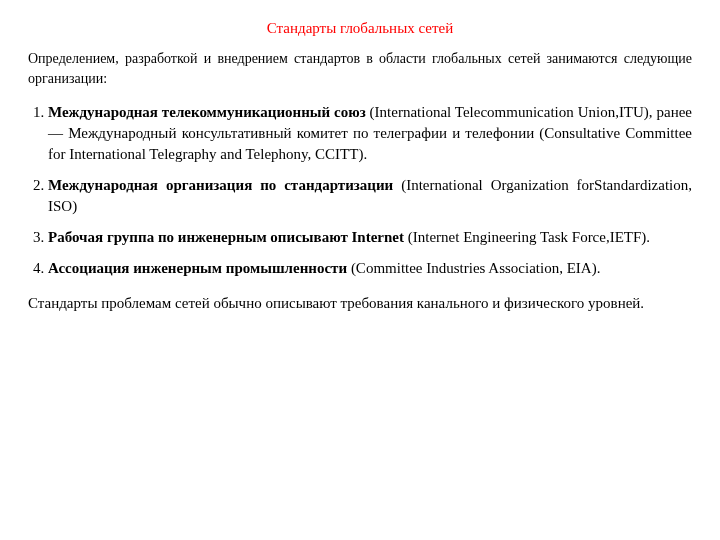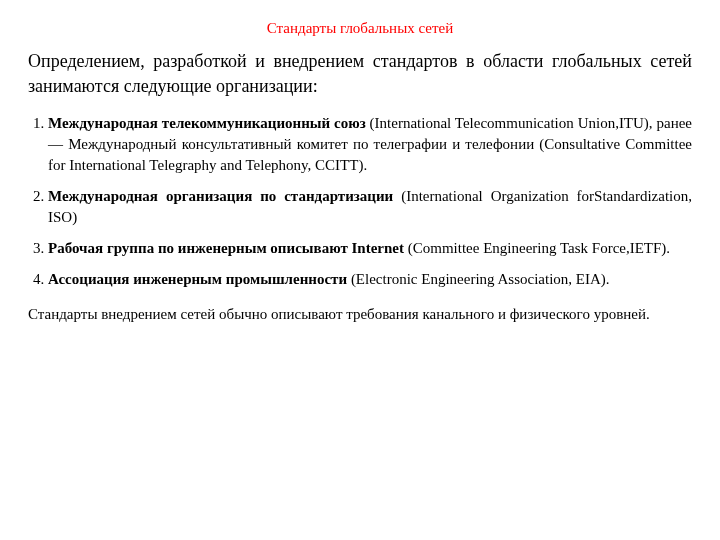--- a/index.html
+++ b/index.html
@@ -30,21 +30,21 @@
       text-align: center;
       color: #ff0000;
       font-size: 15px;
       font-weight: normal;
       margin-bottom: 10px;
     }
 
     .intro {
       text-align: justify;
       margin-bottom: 14px;
-      font-size: 18px;
+      font-size: 14px;
     }
 
     ol {
       margin-left: 20px;
       margin-bottom: 14px;
     }
 
     ol li {
       text-align: justify;
       margin-bottom: 10px;
@@ -70,22 +70,22 @@
   <p class="intro">Определением, разработкой и внедрением стандартов в области глобальных сетей занимаются следующие организации:</p>
 
   <ol>
     <li>
       <b>Международная телекоммуникационный союз</b><span> (International Telecommunication Union,ITU), ранее — Международный консультативный комитет по телеграфии и телефонии (Consultative Committee for International Telegraphy and Telephony, CCITT).</span>
     </li>
     <li>
       <b>Международная организация по стандартизации</b><span> (International Organization forStandardization, ISO)</span>
     </li>
     <li>
-      <b>Рабочая группа по инженерным описывают Internet</b><span> (Committee Engineering Task Force,IETF).</span>
+      <b>Рабочая группа по инженерным описывают Internet</b><span> (Internet Engineering Task Force,IETF).</span>
     </li>
     <li>
-      <b>Ассоциация инженерным промышленности</b><span> (Electronic Engineering Association, EIA).</span>
+      <b>Ассоциация инженерным промышленности</b><span> (Committee Industries Association, EIA).</span>
     </li>
   </ol>
 
-  <p class="footer-text">Стандарты внедрением сетей обычно описывают требования канального и физического уровней.</p>
+  <p class="footer-text">Стандарты проблемам сетей обычно описывают требования канального и физического уровней.</p>
 
 </div>
 
 </body></html>

